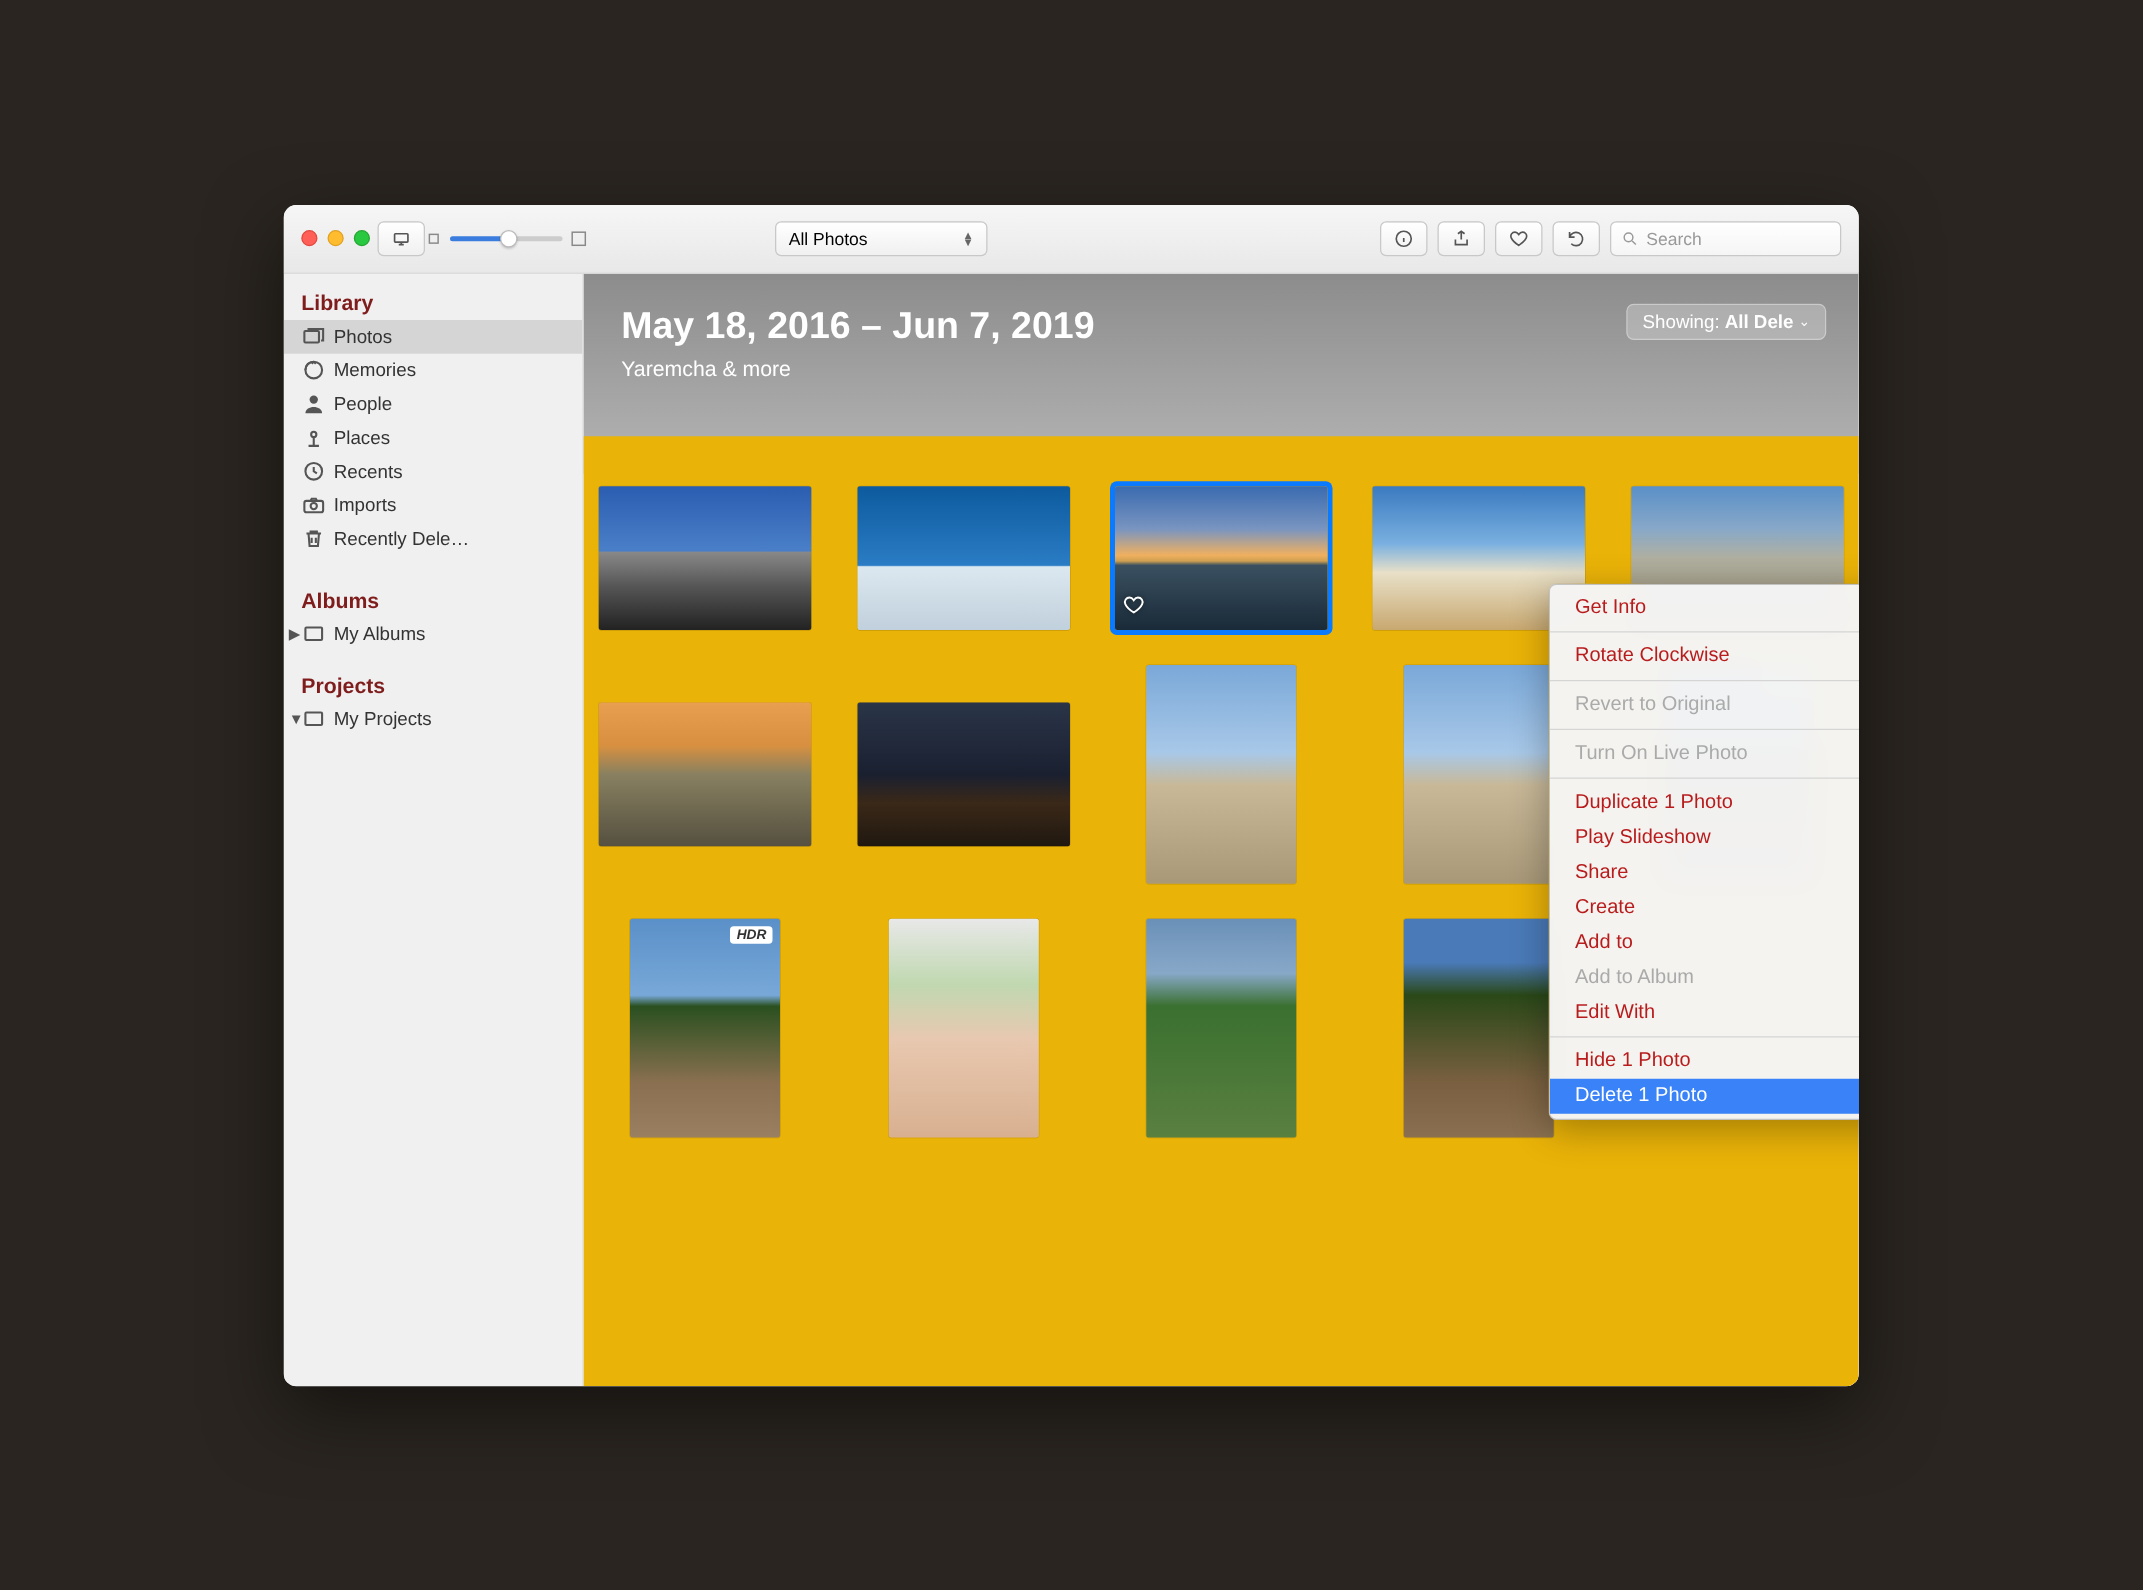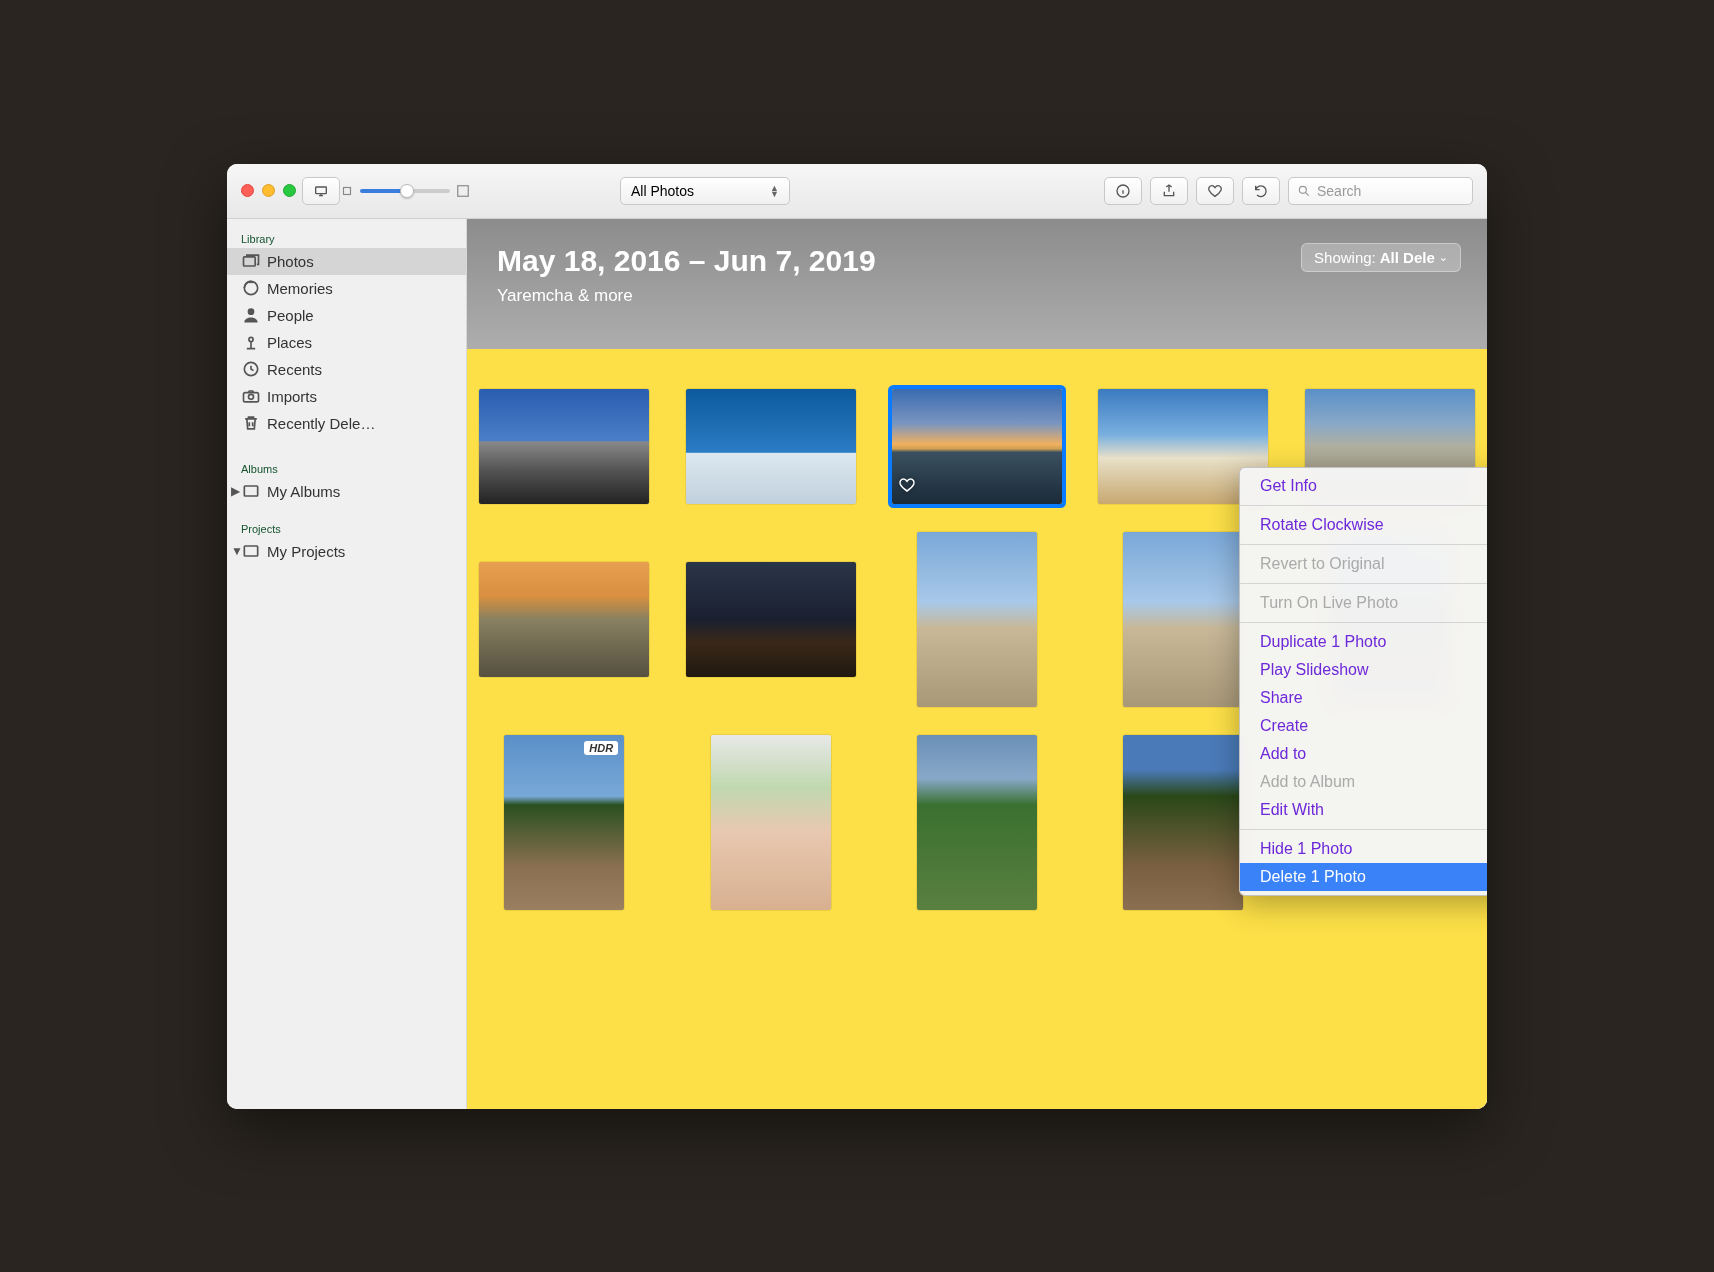--- a/index.html
+++ b/index.html
@@ -101,23 +101,23 @@
     }
     .body { display: flex; flex: 1; overflow: hidden; }
     .sidebar {
       width: 240px;
       background: #f0f0f0;
       border-right: 1px solid #d8d8d8;
       padding: 8px 0;
       overflow-y: auto;
     }
     .sb-section-title {
-      font-size: 11px;
-      font-weight: 400;
-      color: #14532d;
+      font-size: 17px;
+      font-weight: 700;
+      color: #7f1d1d;
       padding: 6px 14px 3px;
     }
     .sb-item {
       display: flex;
       align-items: center;
       gap: 10px;
       padding: 5px 14px 5px 40px;
       font-size: 15px;
       color: #333;
       cursor: pointer;
@@ -172,21 +172,21 @@
       border-radius: 6px;
       padding: 5px 12px;
       font-size: 15px;
       display: flex;
       align-items: center;
       gap: 4px;
       margin-left: 41px;
     }
     .grid-wrap {
       flex: 1;
-      background: #fde047;
+      background: #eab308;
       overflow-y: auto;
       padding: 0 4px 20px;
       margin-top: -30px;
       position: relative;
     }
     .grid {
       display: grid;
       grid-template-columns: repeat(5, 1fr);
       gap: 28px 20px;
       padding-top: 40px;
@@ -242,21 +242,21 @@
       padding: 4px 0;
       font-size: 16px;
       backdrop-filter: blur(10px);
     }
     .cm-item {
       padding: 5px 20px;
       display: flex;
       justify-content: space-between;
       align-items: center;
       cursor: pointer;
-      color: #6d28d9;
+      color: #b91c1c;
     }
     .cm-item.disabled { color: #aaa; cursor: default; }
     .cm-item.highlighted {
       background: #3a82f7;
       color: #ffffff;
     }
     .cm-sep { height: 1px; background: #d5d5d5; margin: 5px 0; }
     
     .scene-sky-city { background: linear-gradient(to bottom, #2b5db0 0%, #4a7fc8 45%, #888 46%, #555 70%, #222 100%); }
     .scene-arch { background: linear-gradient(to bottom, #0d5a9e 0%, #2a7cc4 55%, #dce8f0 56%, #c0d0dc 100%); }

